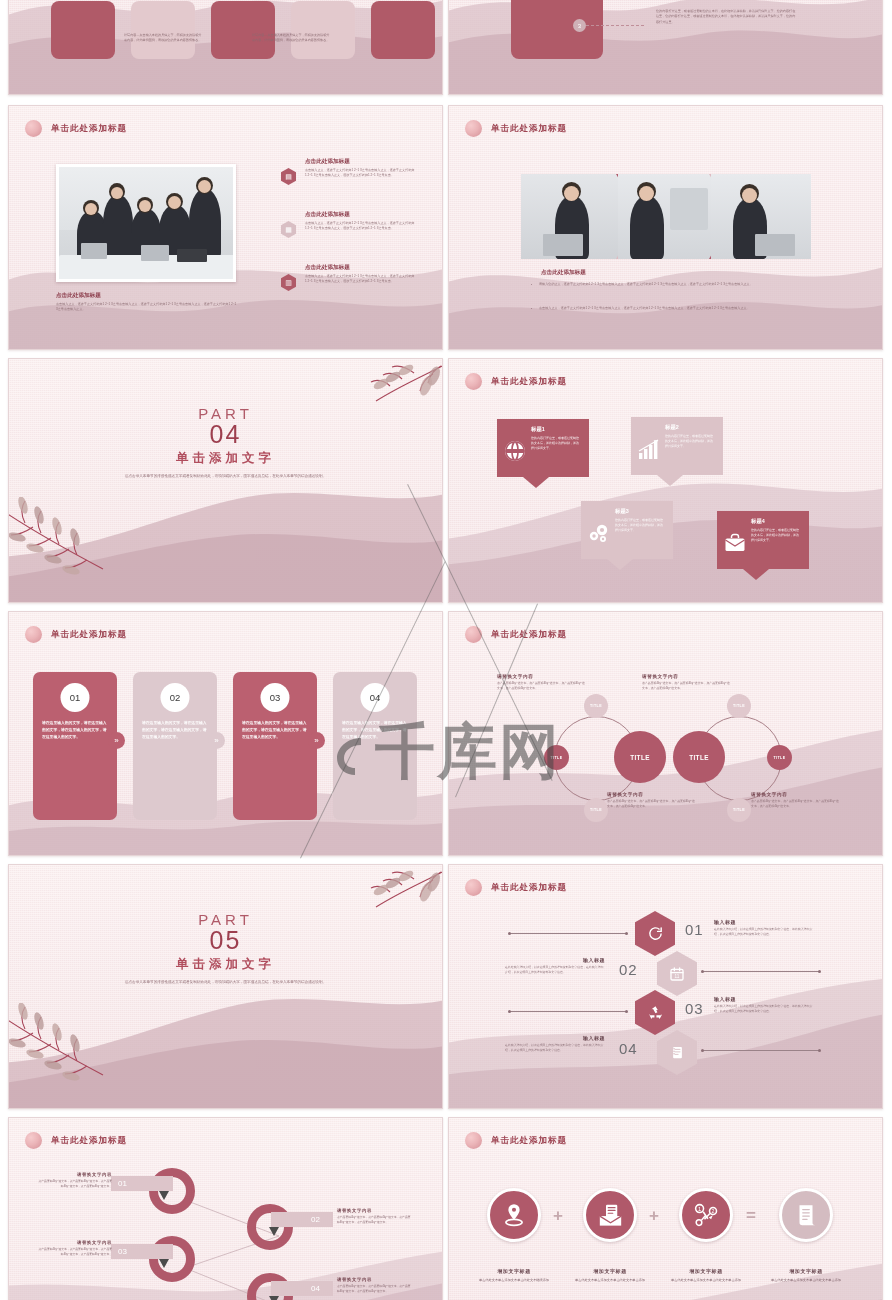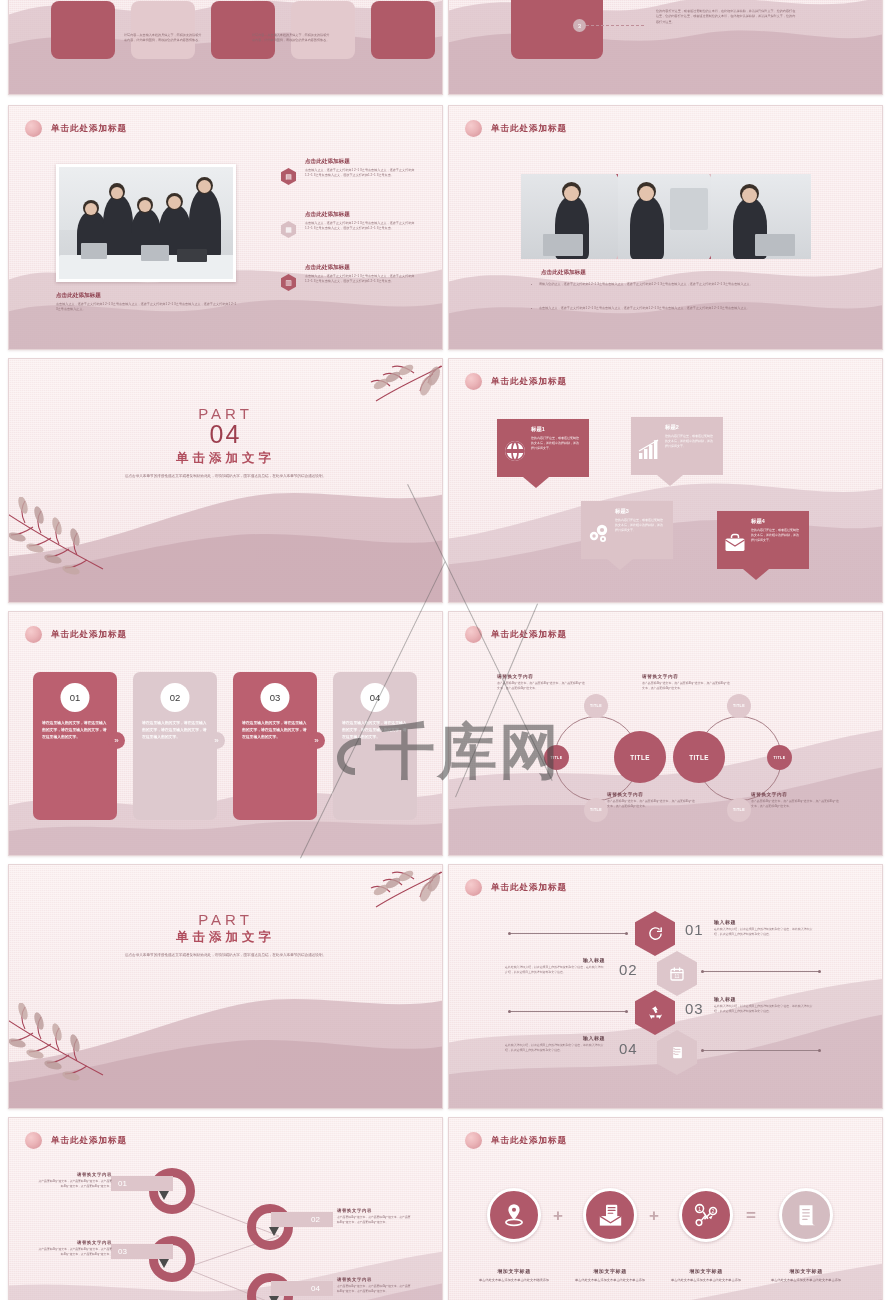--- a/index.html
+++ b/index.html
@@ -517,20 +517,21 @@
       <ellipse cx="36" cy="18" rx="4" ry="9" fill="#b99a98" opacity=".8" transform="rotate(-18 36 18)"></ellipse>
       <ellipse cx="54" cy="29" rx="4" ry="9" fill="#c3a6a3" opacity=".8" transform="rotate(-18 54 29)"></ellipse>
       <ellipse cx="72" cy="40" rx="4" ry="9" fill="#b99a98" opacity=".8" transform="rotate(-18 72 40)"></ellipse>
       <ellipse cx="14" cy="40" rx="9" ry="4" fill="#b99a98" opacity=".8" transform="rotate(16 14 40)"></ellipse>
       <ellipse cx="32" cy="51" rx="9" ry="4" fill="#c3a6a3" opacity=".8" transform="rotate(16 32 51)"></ellipse>
       <ellipse cx="50" cy="62" rx="9" ry="4" fill="#b99a98" opacity=".8" transform="rotate(16 50 62)"></ellipse>
       <ellipse cx="68" cy="73" rx="9" ry="4" fill="#c3a6a3" opacity=".8" transform="rotate(16 68 73)"></ellipse>
     </svg>
     <div class="part-wrap">
       <div class="part-lbl">PART</div>
+      <div class="part-num">05</div>
       <div class="part-cn">单击添加文字</div>
       <div class="part-sub">选点击录入本章节的排授性描述文字或者复制粘贴此处，请项加或粘大字，图字描述及总结，在此录入本章节的综合描述说明。</div>
     </div>
   </div>
 
   <div class="slide" id="sl10">
     <div class="bg"></div>
       <div class="tex"></div>
     <div class="waves">
         <svg viewBox="0 0 435 142" preserveAspectRatio="none">

